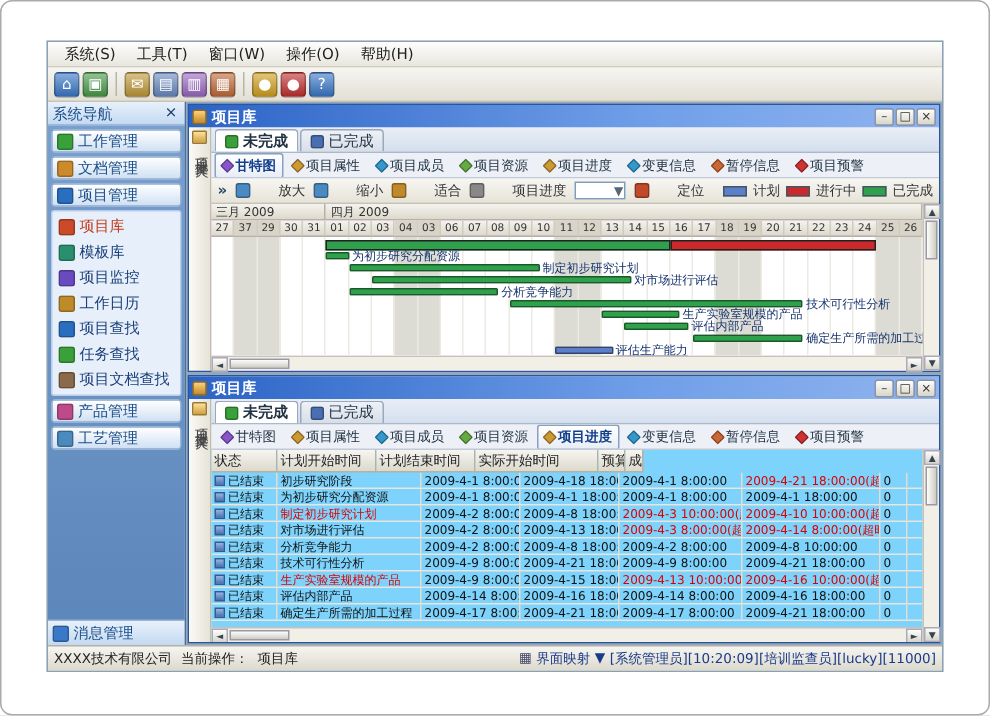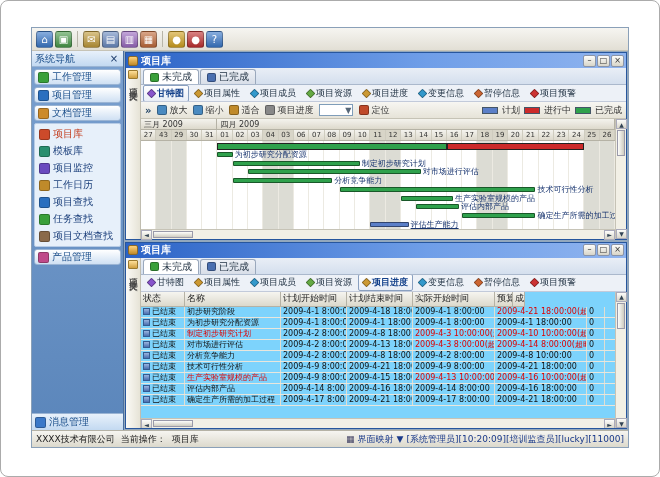--- a/index.html
+++ b/index.html
@@ -33,29 +33,29 @@
 .w-tx{color:#fff;font-size:10px;font-weight:bold;flex:1;white-space:nowrap;overflow:hidden}
 .w-btns{display:flex;gap:1px}
 .w-btn{width:13px;height:12px;background:linear-gradient(#fdfdfb,#d8d5c8);border:1px solid #8a94a8;font-size:8px;line-height:10px;text-align:center;border-radius:2px;color:#333;cursor:pointer}
 .w-body{flex:1;display:flex;min-height:0}
 .folder-strip{width:15px;flex:none;background:linear-gradient(90deg,#fbfaf6,#e6e3d6);border-right:1px solid #c0bdb0;display:flex;flex-direction:column;align-items:center;padding-top:2px;gap:2px}
 .fs-ic{width:10px;height:9px;flex:none;background:linear-gradient(#ffe09a,#d0a040);border:1px solid #9a7a30;border-radius:1px}
 .fs-text{writing-mode:vertical-rl;font-size:9px;color:#444;letter-spacing:1px}
 .w-main{flex:1;display:flex;flex-direction:column;min-width:0;min-height:0}
 .vtabs{height:17px;flex:none;display:flex;align-items:flex-end;background:linear-gradient(#e9eef6,#d4dfee);padding-left:2px;gap:1px;border-bottom:1px solid #aab8cc}
 .vtab{height:15px;display:flex;align-items:center;gap:3px;padding:0 6px;font-size:10px;color:#234;background:linear-gradient(#eef1f6,#d8dee8);border:1px solid #9aa8bc;border-bottom:none;border-radius:3px 3px 0 0;cursor:pointer;white-space:nowrap}
-.vtab.active{background:#fff;font-weight:normal}
+.vtab.active{background:#fff;font-weight:bold}
 .dtabs{height:17px;flex:none;display:flex;align-items:center;background:#edf1f7;border-bottom:1px solid #c2cada;padding-left:2px;gap:1px;overflow:hidden}
 .dtab{display:flex;align-items:center;gap:2px;padding:1px 4px;font-size:9px;color:#234;border:1px solid transparent;border-radius:2px;cursor:pointer;white-space:nowrap}
 .dtab.active{background:linear-gradient(#fff,#e8edf6);border-color:#8aa0c0;color:#13408a;font-weight:bold}
 .diamond{width:7px;height:7px;flex:none;transform:rotate(45deg);border-radius:1px;border:1px solid rgba(0,0,0,.3)}
 
 .g-toolbar{height:17px;flex:none;display:flex;align-items:center;gap:6px;padding:0 4px;background:linear-gradient(#f7f6f2,#e6e3d8);border-bottom:1px solid #c6c3b6;font-size:9px;color:#333;overflow:hidden}
 .g-chev{color:#246;font-weight:bold;font-size:10px;cursor:pointer}
-.g-btn{display:flex;align-items:center;gap:2px;cursor:pointer;white-space:nowrap}
+.g-btn{display:flex;align-items:center;gap:18px;cursor:pointer;white-space:nowrap}
 .g-ic{width:10px;height:10px;border-radius:2px;border:1px solid rgba(0,0,0,.3)}
 .g-dd{width:34px;height:12px;background:#fff;border:1px solid #7f9db9;font-size:8px;display:flex;align-items:center;justify-content:flex-end;padding:0 1px;color:#567}
 .g-legend{margin-left:auto;display:flex;align-items:center;gap:4px;white-space:nowrap}
 .g-sw{width:16px;height:7px;border:1px solid #456}
 .g-wrap{flex:1;display:flex;min-height:0}
 .g-chart{flex:1;display:flex;flex-direction:column;min-width:0;background:#f0abfc}
 .g-months{height:11px;flex:none;display:flex;background:linear-gradient(#f4f3ee,#ddd9cc);border-bottom:1px solid #b5b2a5;font-size:8px;color:#333}
 .g-month{border-right:1px solid #b5b2a5;display:flex;align-items:center;padding-left:3px;white-space:nowrap;overflow:hidden}
 .g-days{height:11px;flex:none;display:flex;background:linear-gradient(#f4f3ee,#ddd9cc);border-bottom:1px solid #b5b2a5;font-size:7px;color:#333}
 .g-day{flex:1;border-right:1px solid #cfccbf;display:flex;align-items:center;justify-content:center}
@@ -87,20 +87,27 @@
 .statusbar{height:17px;flex:none;background:linear-gradient(#f6f5f1,#dcd9cc);border-top:1px solid #b5b2a5;display:flex;align-items:center;font-size:9px;color:#222;padding:0 4px;gap:6px;white-space:nowrap;overflow:hidden}
 .sb-sp{flex:1}
 .sb-right{display:flex;align-items:center;gap:3px;color:#1a3a8a}
 .grid-ic{color:#446;font-size:9px}
 </style>
 </head>
 <body>
 
 <div class="frame">
   <div class="app">
+    <div class="menubar">
+        <span class="mi">系统(S)</span>
+        <span class="mi">工具(T)</span>
+        <span class="mi">窗口(W)</span>
+        <span class="mi">操作(O)</span>
+        <span class="mi">帮助(H)</span>
+      </div>
     <div class="toolbar">
         <span class="tb-ic" style="background: linear-gradient(rgba(255, 255, 255, 0.4), rgba(0, 0, 0, 0.133)), rgb(58, 120, 200);">⌂</span>
         <span class="tb-ic" style="background: linear-gradient(rgba(255, 255, 255, 0.4), rgba(0, 0, 0, 0.133)), rgb(74, 154, 74);">▣</span>
         <span class="tb-sep"></span>
         <span class="tb-ic" style="background: linear-gradient(rgba(255, 255, 255, 0.4), rgba(0, 0, 0, 0.133)), rgb(192, 154, 58);">✉</span>
         <span class="tb-ic" style="background: linear-gradient(rgba(255, 255, 255, 0.4), rgba(0, 0, 0, 0.133)), rgb(106, 138, 192);">▤</span>
         <span class="tb-ic" style="background: linear-gradient(rgba(255, 255, 255, 0.4), rgba(0, 0, 0, 0.133)), rgb(154, 106, 192);">▥</span>
         <span class="tb-ic" style="background: linear-gradient(rgba(255, 255, 255, 0.4), rgba(0, 0, 0, 0.133)), rgb(192, 106, 58);">▦</span>
         <span class="tb-sep"></span>
         <span class="tb-ic" style="background: linear-gradient(rgba(255, 255, 255, 0.4), rgba(0, 0, 0, 0.133)), rgb(208, 160, 32);">●</span>
@@ -112,26 +119,26 @@
         <div class="sb-header">
           <span>系统导航</span>
           <span class="sb-x">×</span>
         </div>
         <div class="sb-body">
             <div class="sb-sec">
               <span class="ic12" style="background: rgb(58, 160, 58);"></span>
               <span>工作管理</span>
             </div>
             <div class="sb-sec">
+              <span class="ic12" style="background: rgb(204, 138, 42);"></span>
+              <span>文档管理</span>
+            </div>
+            <div class="sb-sec">
               <span class="ic12" style="background: rgb(42, 111, 191);"></span>
               <span>项目管理</span>
-            </div>
-            <div class="sb-sec">
-              <span class="ic12" style="background: rgb(204, 138, 42);"></span>
-              <span>文档管理</span>
             </div>
             <div class="sb-panel">
               <div class="sb-item sel">
                 <span class="ic12" style="background: rgb(204, 74, 42);"></span>
                 <span>项目库</span>
               </div>
               <div class="sb-item">
                 <span class="ic12" style="background: rgb(42, 143, 111);"></span>
                 <span>模板库</span>
               </div>
@@ -152,20 +159,24 @@
                 <span>任务查找</span>
               </div>
               <div class="sb-item">
                 <span class="ic12" style="background: rgb(138, 106, 74);"></span>
                 <span>项目文档查找</span>
               </div>
             </div>
             <div class="sb-sec">
               <span class="ic12" style="background: rgb(191, 74, 138);"></span>
               <span>产品管理</span>
+            </div>
+            <div class="sb-sec">
+              <span class="ic12" style="background: rgb(74, 138, 191);"></span>
+              <span>工艺管理</span>
             </div>
           </div>
         <div class="sb-footer">
           <span class="ic12" style="background:#3a78c8"></span>
           <span>消息管理</span>
         </div>
       </div>
       <div class="mdi">
         <div class="window" id="win-top">
             <div class="w-title">
@@ -262,21 +273,21 @@
                   </span>
                 </div>
                 <div class="g-wrap">
                   <div class="g-chart">
                     <div class="g-months">
                       <span class="g-month" style="width: 16.129%;">三月 2009</span>
                       <span class="g-month" style="width: 83.871%;">四月 2009</span>
                     </div>
                     <div class="g-days">
                       <span class="g-day">27</span>
-                      <span class="g-day we">43</span>
+                      <span class="g-day we">37</span>
                       <span class="g-day we">29</span>
                       <span class="g-day">30</span>
                       <span class="g-day">31</span>
                       <span class="g-day">01</span>
                       <span class="g-day">02</span>
                       <span class="g-day">03</span>
                       <span class="g-day we">04</span>
                       <span class="g-day we">03</span>
                       <span class="g-day">06</span>
                       <span class="g-day">07</span>
@@ -427,21 +438,20 @@
                   </span>
                   <span class="dtab">
                     <span class="diamond" style="background: rgb(204, 51, 51);"></span>
                     <span>项目预警</span>
                   </span>
                 </div>
                 <div class="t-wrap">
                   <div class="t-scroll">
                     <div class="t-head">
                       <span class="t-hc" style="width: 44px;">状态</span>
-                      <span class="t-hc" style="width: 96px;">名称</span>
                       <span class="t-hc" style="width: 66px;">计划开始时间</span>
                       <span class="t-hc" style="width: 66px;">计划结束时间</span>
                       <span class="t-hc" style="width: 82px;">实际开始时间</span>
                       <span class="t-hc" style="width: 18px;">预算</span>
                       <span class="t-hc" style="width: 12px;">成</span>
                     </div>
                     <div class="t-rows">
                       <div class="t-row">
                         <span class="t-c" style="width: 44px;">
                           <span class="st-ic"></span>

